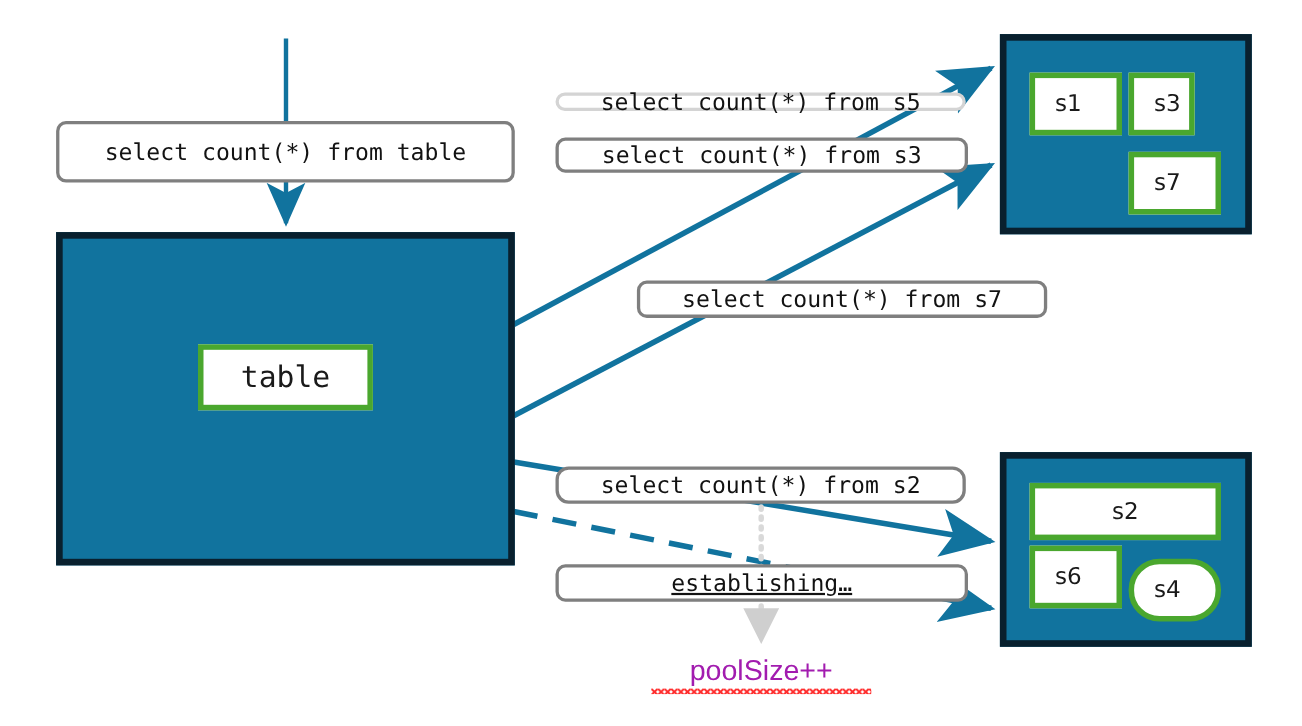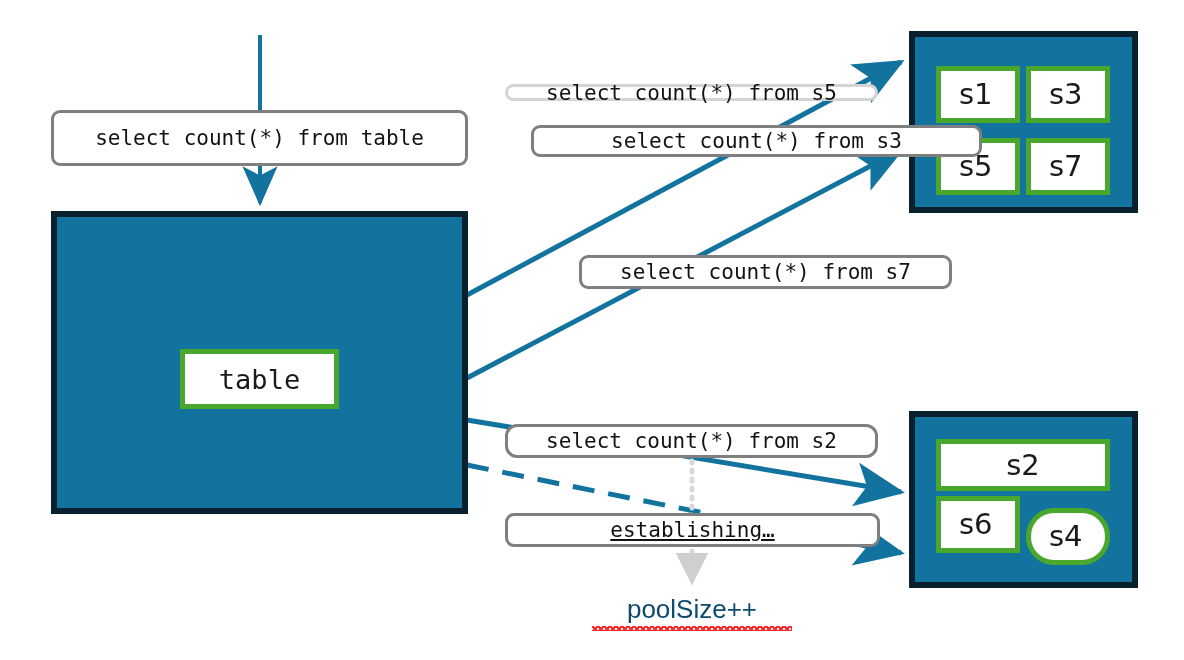--- a/index.html
+++ b/index.html
@@ -38,29 +38,28 @@
   
   .node {
     position: absolute;
     background: #ffffff;
     border: 5px solid #4AA72E;
     box-sizing: border-box;
     display: flex;
     align-items: center;
     color: #1a1a1a;
     font-family: "DejaVu Sans", sans-serif;
-    font-size: 29px;
+    font-size: 21px;
     line-height: 1;
   }
   .node.align-left   { justify-content: flex-start; padding-left: 18px; }
   .node.align-center { justify-content: center; }
   .node.mono {
     font-family: "DejaVu Sans Mono", "Liberation Mono", monospace;
     font-size: 27px;
-    margin-top: 36px;
   }
 
   
   .query-label {
     position: absolute;
     background: #ffffff;
     border: 3px solid #7F7F7F;
     border-radius: 9px;
     box-sizing: border-box;
     display: flex;
@@ -76,21 +75,21 @@
     border-color: #D4D4D4;
     z-index: 1;
   }
   .query-label.front { z-index: 3; }
 
   
   .pool-note {
     position: absolute;
     font-family: "Liberation Sans", sans-serif;
     font-size: 26px;
-    color: #0c4a6e;
+    color: #a21caf;
     white-space: nowrap;
     text-align: center;
   }
   .pool-note .squiggle {
     display: block;
     height: 5px;
     margin-top: 1px;
     background-image:
       linear-gradient(45deg, transparent 40%, #ff2d2d 40%, #ff2d2d 60%, transparent 60%),
       linear-gradient(-45deg, transparent 40%, #ff2d2d 40%, #ff2d2d 60%, transparent 60%);
@@ -128,33 +127,32 @@
 
   <div class="query-label" style="left:51px; top:110px; width:417px; height:56px;">select count(*) from table</div>
 
   <div class="container-box" style="left:51px; top:211px; width:417px; height:303px;"></div>
 
   <div class="node mono align-center" style="left:180px; top:313px; width:159px; height:60px;">table</div>
 
   <div class="container-box" style="left:909px; top:31px; width:229px; height:182px;"></div>
 
   <div class="node align-left" style="left:936px; top:66px; width:84px; height:57px;">s1</div>
-  <div class="node align-left" style="left:1026px; top:66px; width:84px; height:57px;">s3</div>
-  <div class="node align-left" style="left:936px; top:138px; width:84px; height:57px;">s5</div>
+  <div class="node align-left" style="left:1026px; top:66px; width:60px; height:57px;">s3</div>
   <div class="node align-left" style="left:1026px; top:138px; width:84px; height:57px;">s7</div>
 
   <div class="container-box" style="left:909px; top:411px; width:229px; height:177px;"></div>
 
   <div class="node align-center" style="left:936px; top:439px; width:174px; height:52px;">s2</div>
   <div class="node align-left" style="left:936px; top:496px; width:84px; height:57px;">s6</div>
   <div class="node align-left" style="left:1026px; top:508px; width:84px; height:57px;border-radius:28px;">s4</div>
 
   <div class="query-label faded" style="left:505px; top:84px; width:373px; height:17px;">select count(*) from s5</div>
 
-  <div class="query-label front" style="left:531px; top:125px; width:451px; height:32px;">select count(*) from s3</div>
+  <div class="query-label front" style="left:505px; top:125px; width:375px; height:32px;">select count(*) from s3</div>
 
   <div class="query-label front" style="left:579px; top:255px; width:373px; height:34px;">select count(*) from s7</div>
 
   <div class="query-label front" style="left:505px; top:424px; width:373px; height:34px;border-radius:12px;">select count(*) from s2</div>
 
   <div class="query-label front" style="left:505px; top:513px; width:375px; height:34px;text-decoration:underline;">establishing…</div>
 
   <div class="pool-note" style="left:592px; top:594px; width:200px;">
     <span>poolSize++</span>
     <span class="squiggle"></span>

